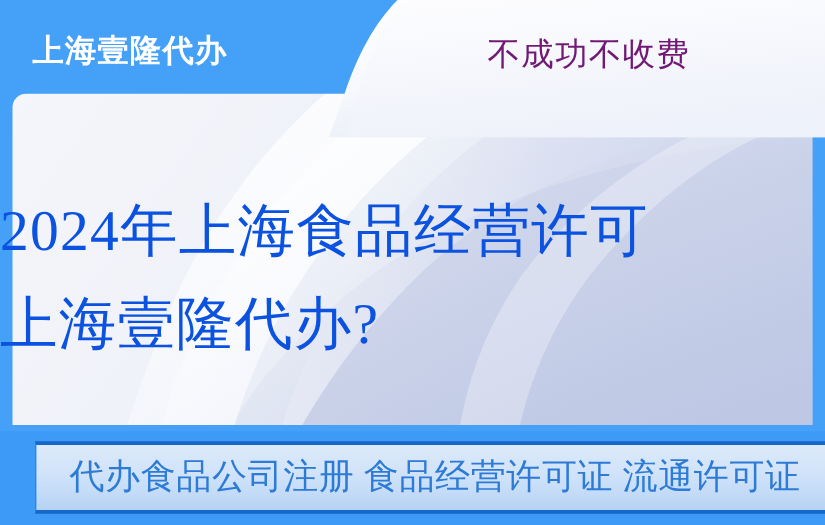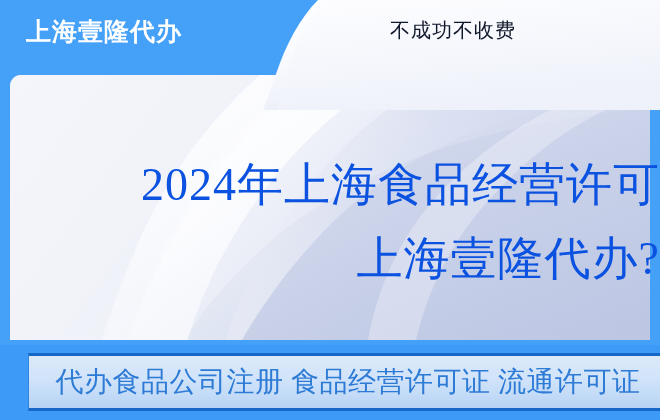--- a/index.html
+++ b/index.html
@@ -21,21 +21,21 @@
     width: 660px;
     height: 420px;
     background: #45A0F8;
     overflow: hidden;
   }
 
   
   .header-bar {
     position: absolute;
     left: 0;
-    top: 0;
+    top: 10px;
     width: 577px;
     height: 76px;
     z-index: 40;
     pointer-events: none;
   }
   .brand-name {
     position: absolute;
     left: 26px;
     top: 19px;
     font-size: 25px;
@@ -43,23 +43,23 @@
     color: #ffffff;
     letter-spacing: 1px;
     white-space: nowrap;
     line-height: 1;
     pointer-events: auto;
   }
   .slogan {
     position: absolute;
     left: 390px;
     top: 20px;
-    font-size: 20px;
+    font-size: 26px;
     font-weight: 500;
-    color: #0f172a;
+    color: #701a75;
     letter-spacing: 1px;
     white-space: nowrap;
     line-height: 1;
     pointer-events: auto;
     text-align: right;
   }
 
   
   .card {
     position: absolute;
@@ -97,21 +97,21 @@
     z-index: 20;
     pointer-events: none;
   }
 
   
   .headline {
     position: absolute;
     left: 0;
     top: 148px;
     width: 660px;
-    text-align: right;
+    text-align: left;
     z-index: 30;
     pointer-events: none;
   }
   .headline-line {
     display: block;
     font-size: 46px;
     font-weight: 400;
     color: #0B52E0;
     line-height: 74px;
     letter-spacing: 1px;

